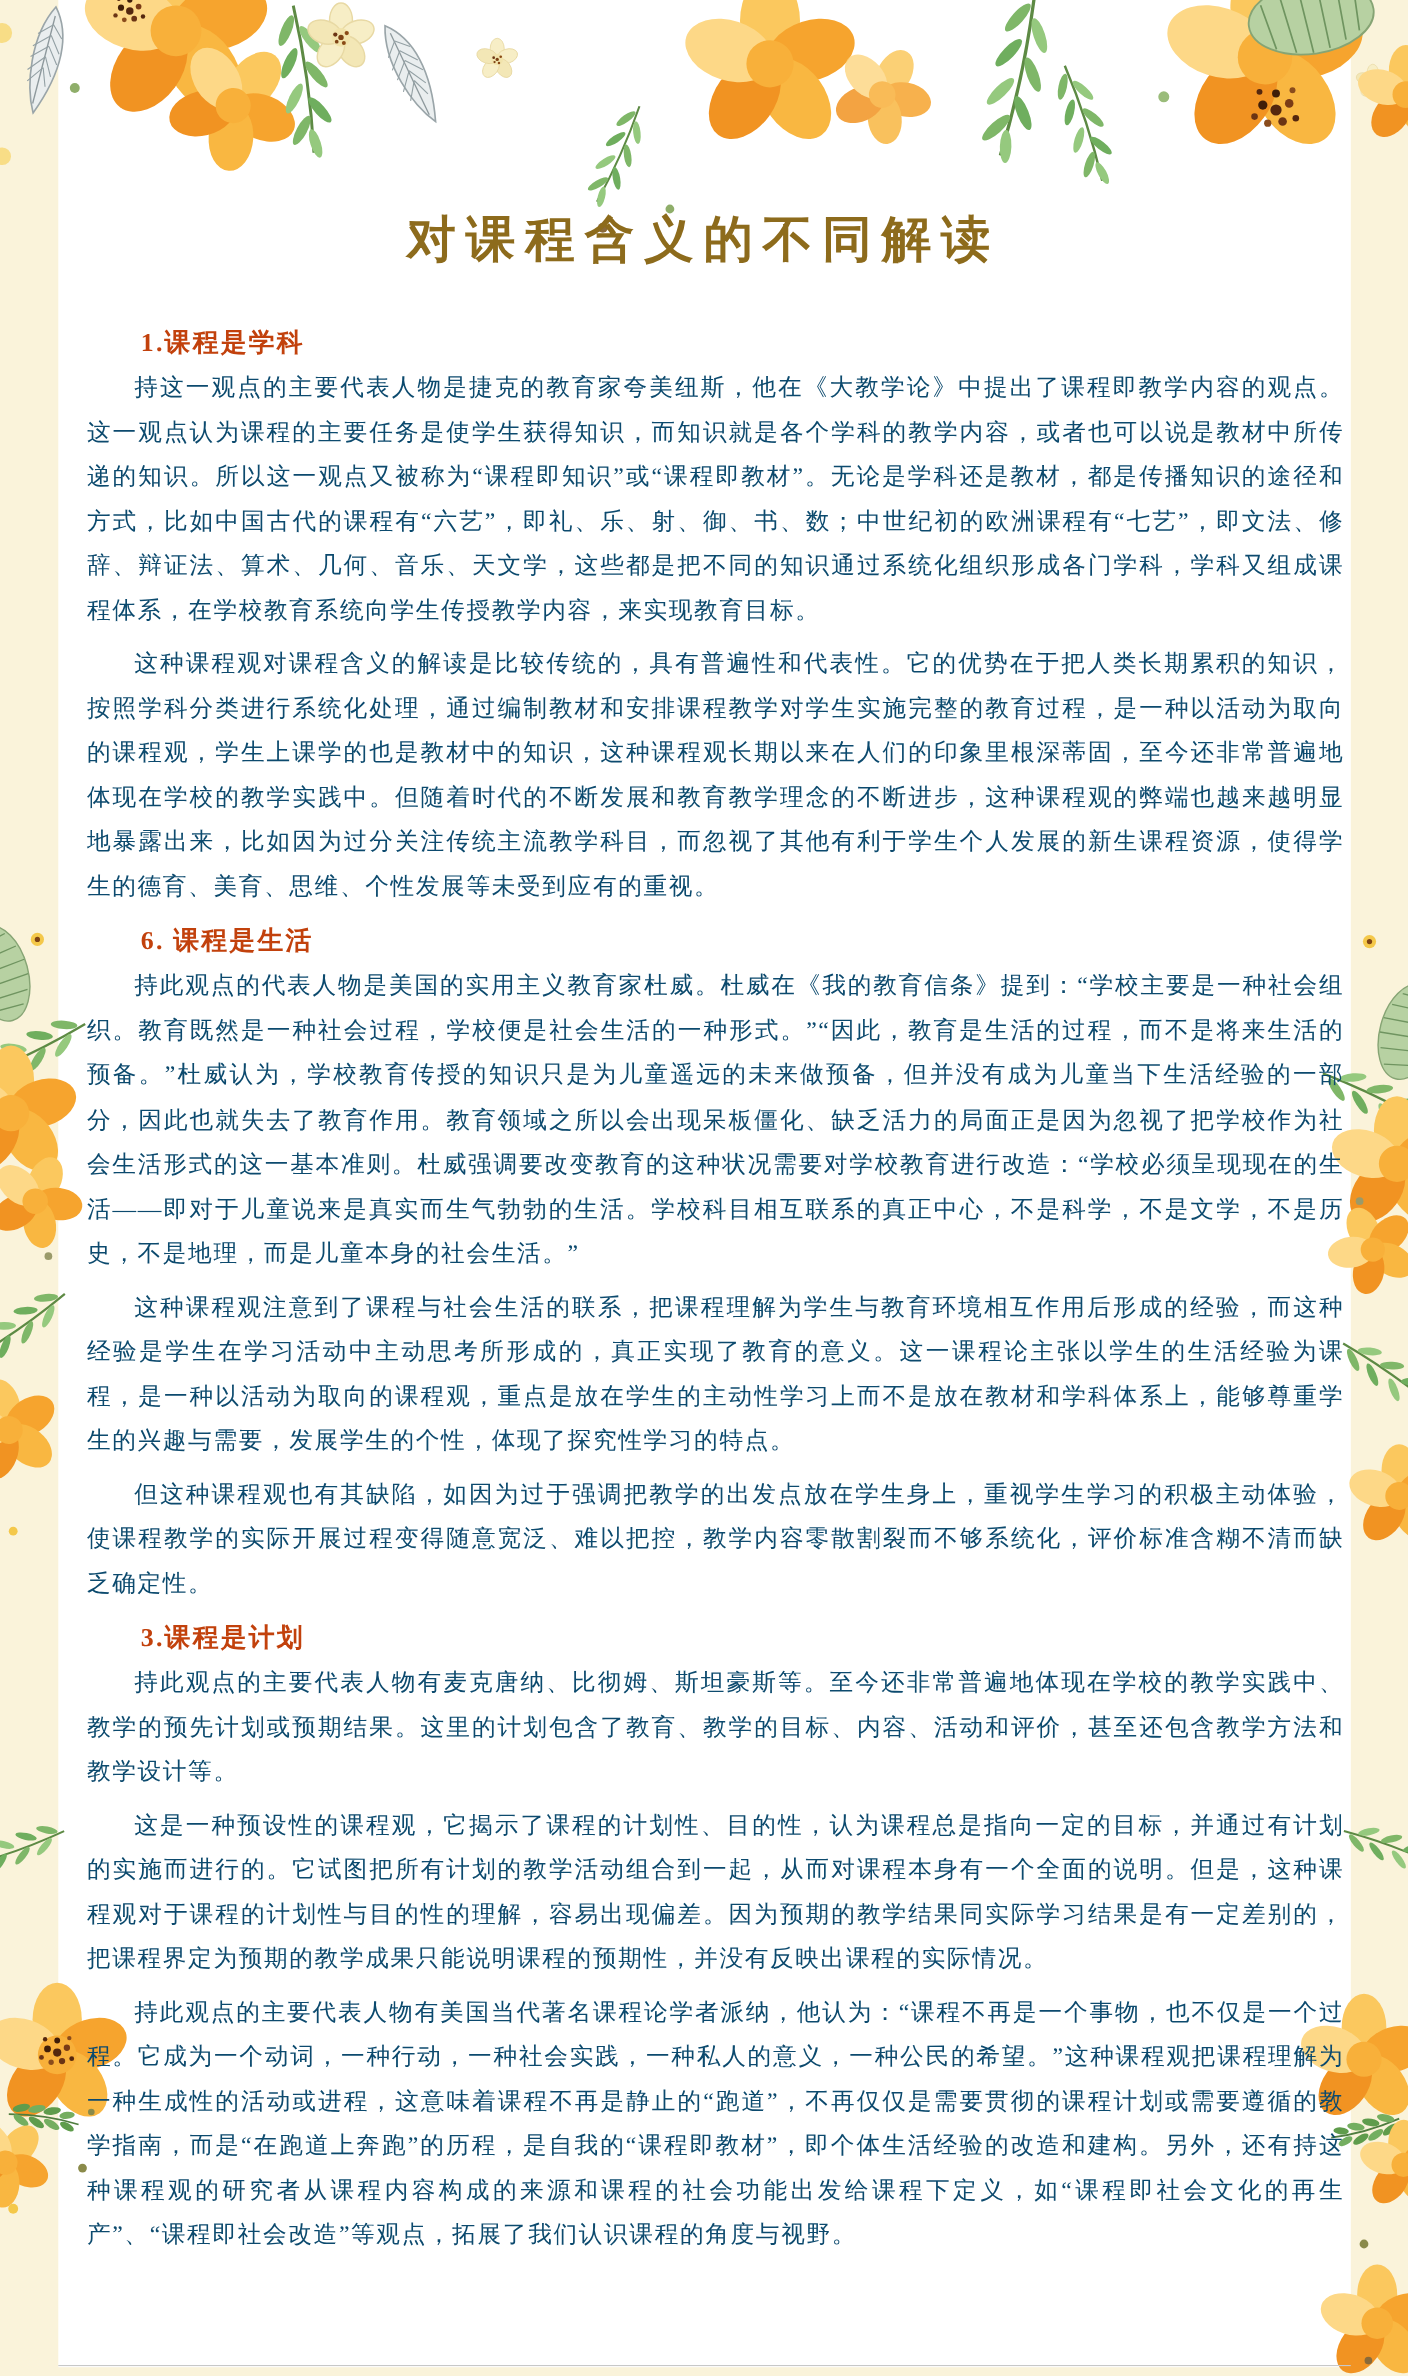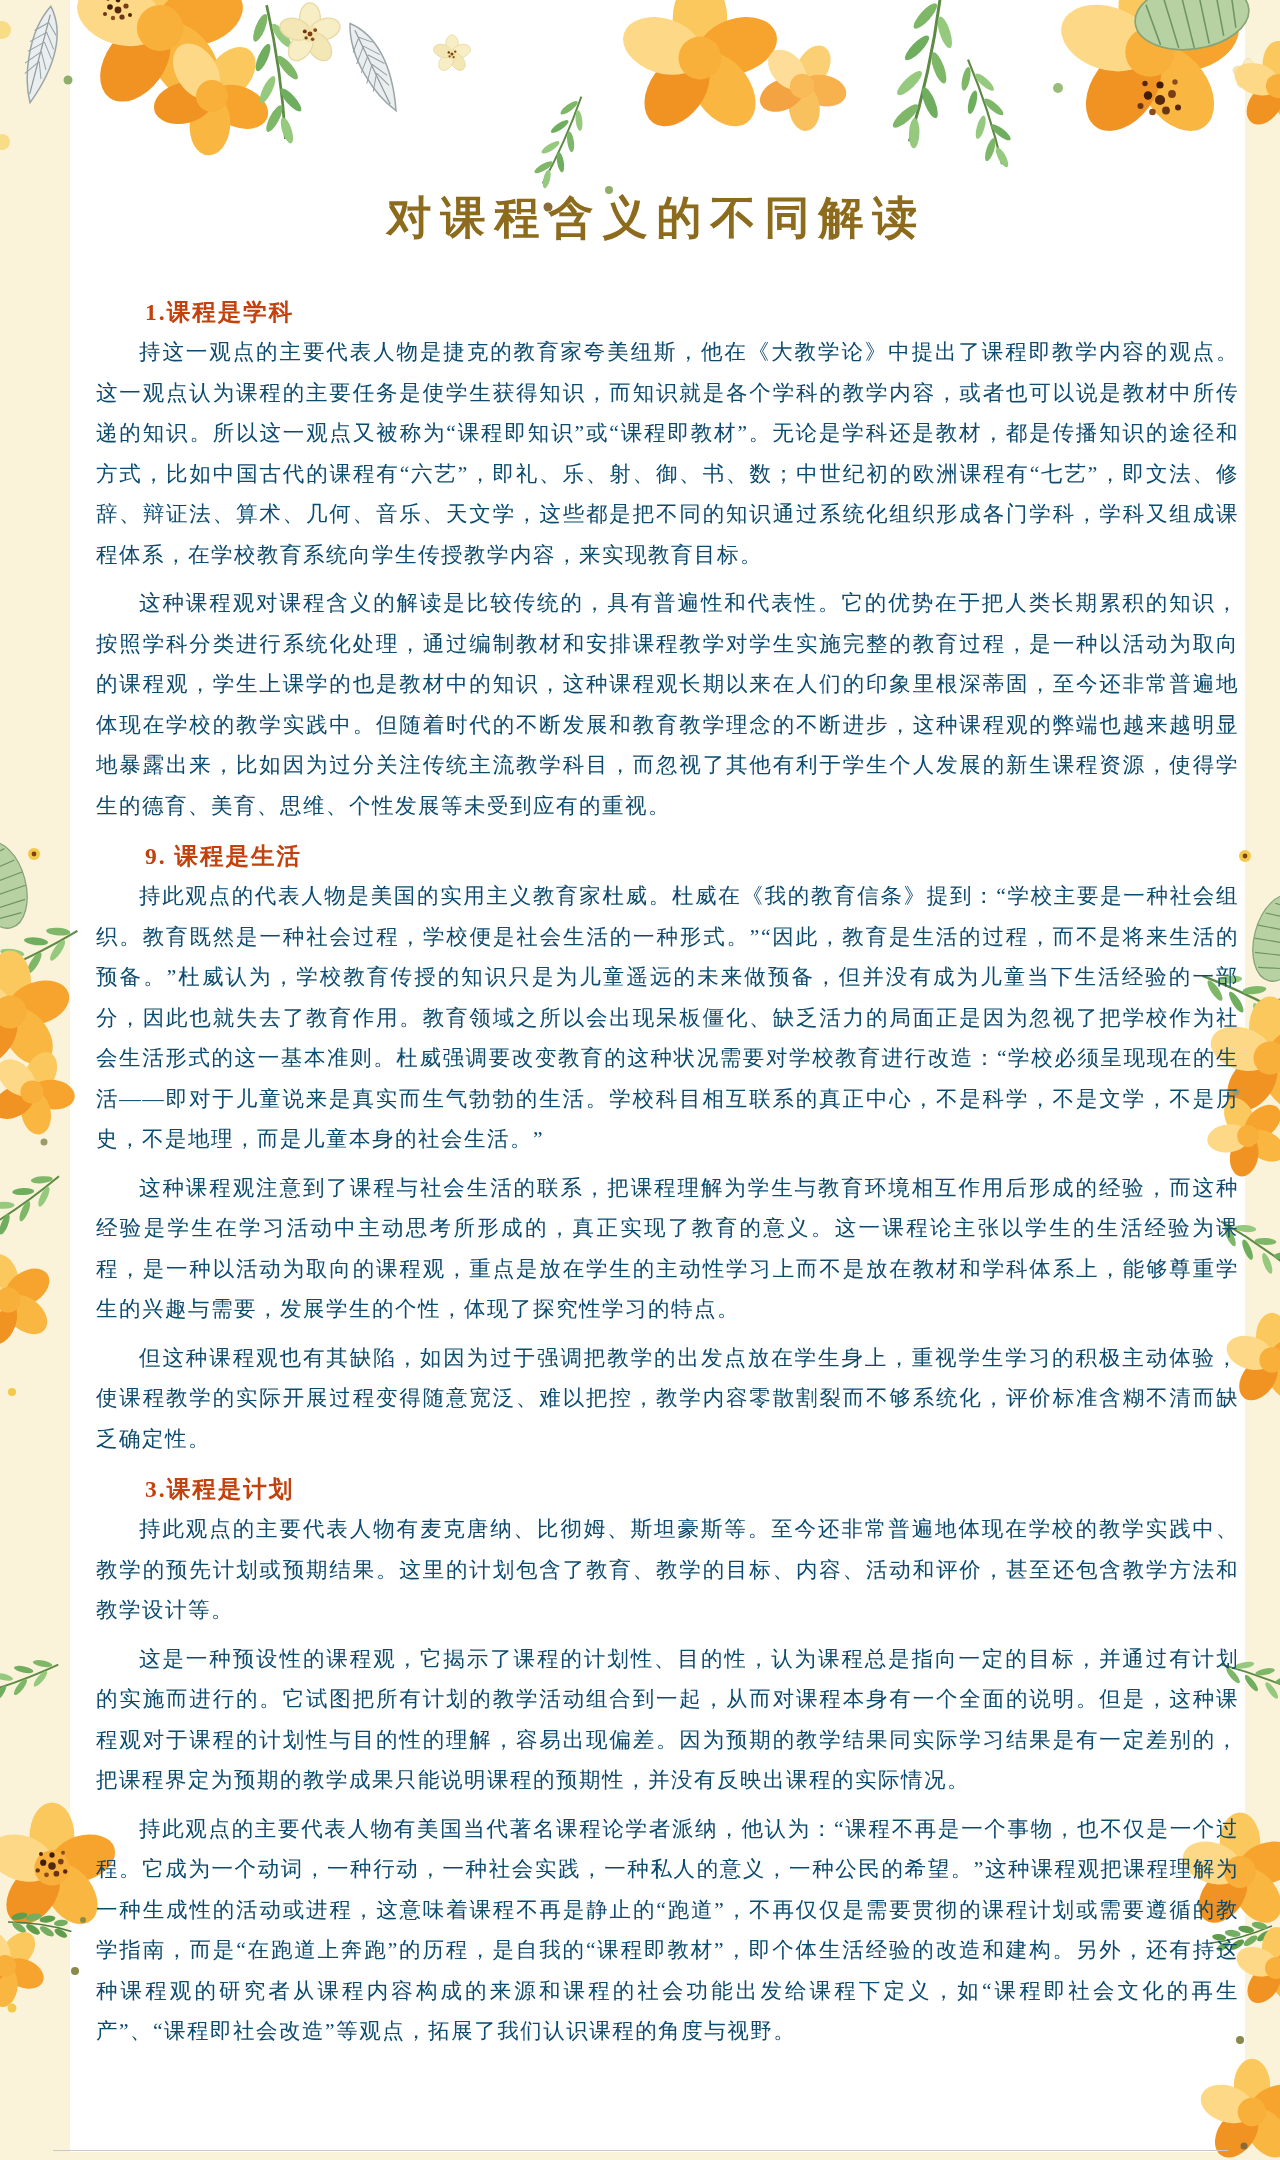--- a/index.html
+++ b/index.html
@@ -7,21 +7,20 @@
     width:1280px;height:2160px;
     background:#faf3da;
     position:relative;
     overflow:hidden;
     font-family:"Liberation Serif","DejaVu Serif",serif;
   }
   .page{
     position:absolute;left:53px;top:0;
     width:1175px;height:2152px;
     background:#ffffff;
-    margin-left:17px;
   }
   .content{
     position:absolute;left:26px;top:0;
     width:1143px;
     padding-top:282px;
     box-sizing:border-box;
   }
   .doc-title{
     position:absolute;
     left:0;top:188px;width:1143px;
@@ -214,21 +213,21 @@
 </svg>
 
 <div class="page" style="background:transparent;">
   <h1 class="doc-title">对课程含义的不同解读</h1>
   <div class="content">
 
     <h2 class="sec">1.课程是学科</h2>
     <p class="body">持这一观点的主要代表人物是捷克的教育家夸美纽斯，他在《大教学论》中提出了课程即教学内容的观点。这一观点认为课程的主要任务是使学生获得知识，而知识就是各个学科的教学内容，或者也可以说是教材中所传递的知识。所以这一观点又被称为“课程即知识”或“课程即教材”。无论是学科还是教材，都是传播知识的途径和方式，比如中国古代的课程有“六艺”，即礼、乐、射、御、书、数；中世纪初的欧洲课程有“七艺”，即文法、修辞、辩证法、算术、几何、音乐、天文学，这些都是把不同的知识通过系统化组织形成各门学科，学科又组成课程体系，在学校教育系统向学生传授教学内容，来实现教育目标。</p>
     <p class="body">这种课程观对课程含义的解读是比较传统的，具有普遍性和代表性。它的优势在于把人类长期累积的知识，按照学科分类进行系统化处理，通过编制教材和安排课程教学对学生实施完整的教育过程，是一种以活动为取向的课程观，学生上课学的也是教材中的知识，这种课程观长期以来在人们的印象里根深蒂固，至今还非常普遍地体现在学校的教学实践中。但随着时代的不断发展和教育教学理念的不断进步，这种课程观的弊端也越来越明显地暴露出来，比如因为过分关注传统主流教学科目，而忽视了其他有利于学生个人发展的新生课程资源，使得学生的德育、美育、思维、个性发展等未受到应有的重视。</p>
 
-    <h2 class="sec">9. 课程是生活</h2>
+    <h2 class="sec">6. 课程是生活</h2>
     <p class="body">持此观点的代表人物是美国的实用主义教育家杜威。杜威在《我的教育信条》提到：“学校主要是一种社会组织。教育既然是一种社会过程，学校便是社会生活的一种形式。”“因此，教育是生活的过程，而不是将来生活的预备。”杜威认为，学校教育传授的知识只是为儿童遥远的未来做预备，但并没有成为儿童当下生活经验的一部分，因此也就失去了教育作用。教育领域之所以会出现呆板僵化、缺乏活力的局面正是因为忽视了把学校作为社会生活形式的这一基本准则。杜威强调要改变教育的这种状况需要对学校教育进行改造：“学校必须呈现现在的生活——即对于儿童说来是真实而生气勃勃的生活。学校科目相互联系的真正中心，不是科学，不是文学，不是历史，不是地理，而是儿童本身的社会生活。”</p>
     <p class="body">这种课程观注意到了课程与社会生活的联系，把课程理解为学生与教育环境相互作用后形成的经验，而这种经验是学生在学习活动中主动思考所形成的，真正实现了教育的意义。这一课程论主张以学生的生活经验为课程，是一种以活动为取向的课程观，重点是放在学生的主动性学习上而不是放在教材和学科体系上，能够尊重学生的兴趣与需要，发展学生的个性，体现了探究性学习的特点。</p>
     <p class="body">但这种课程观也有其缺陷，如因为过于强调把教学的出发点放在学生身上，重视学生学习的积极主动体验，使课程教学的实际开展过程变得随意宽泛、难以把控，教学内容零散割裂而不够系统化，评价标准含糊不清而缺乏确定性。</p>
 
     <h2 class="sec">3.课程是计划</h2>
     <p class="body">持此观点的主要代表人物有麦克唐纳、比彻姆、斯坦豪斯等。至今还非常普遍地体现在学校的教学实践中、教学的预先计划或预期结果。这里的计划包含了教育、教学的目标、内容、活动和评价，甚至还包含教学方法和教学设计等。</p>
     <p class="body">这是一种预设性的课程观，它揭示了课程的计划性、目的性，认为课程总是指向一定的目标，并通过有计划的实施而进行的。它试图把所有计划的教学活动组合到一起，从而对课程本身有一个全面的说明。但是，这种课程观对于课程的计划性与目的性的理解，容易出现偏差。因为预期的教学结果同实际学习结果是有一定差别的，把课程界定为预期的教学成果只能说明课程的预期性，并没有反映出课程的实际情况。</p>
 
     <p class="body">持此观点的主要代表人物有美国当代著名课程论学者派纳，他认为：“课程不再是一个事物，也不仅是一个过程。它成为一个动词，一种行动，一种社会实践，一种私人的意义，一种公民的希望。”这种课程观把课程理解为一种生成性的活动或进程，这意味着课程不再是静止的“跑道”，不再仅仅是需要贯彻的课程计划或需要遵循的教学指南，而是“在跑道上奔跑”的历程，是自我的“课程即教材”，即个体生活经验的改造和建构。另外，还有持这种课程观的研究者从课程内容构成的来源和课程的社会功能出发给课程下定义，如“课程即社会文化的再生产”、“课程即社会改造”等观点，拓展了我们认识课程的角度与视野。</p>
 

